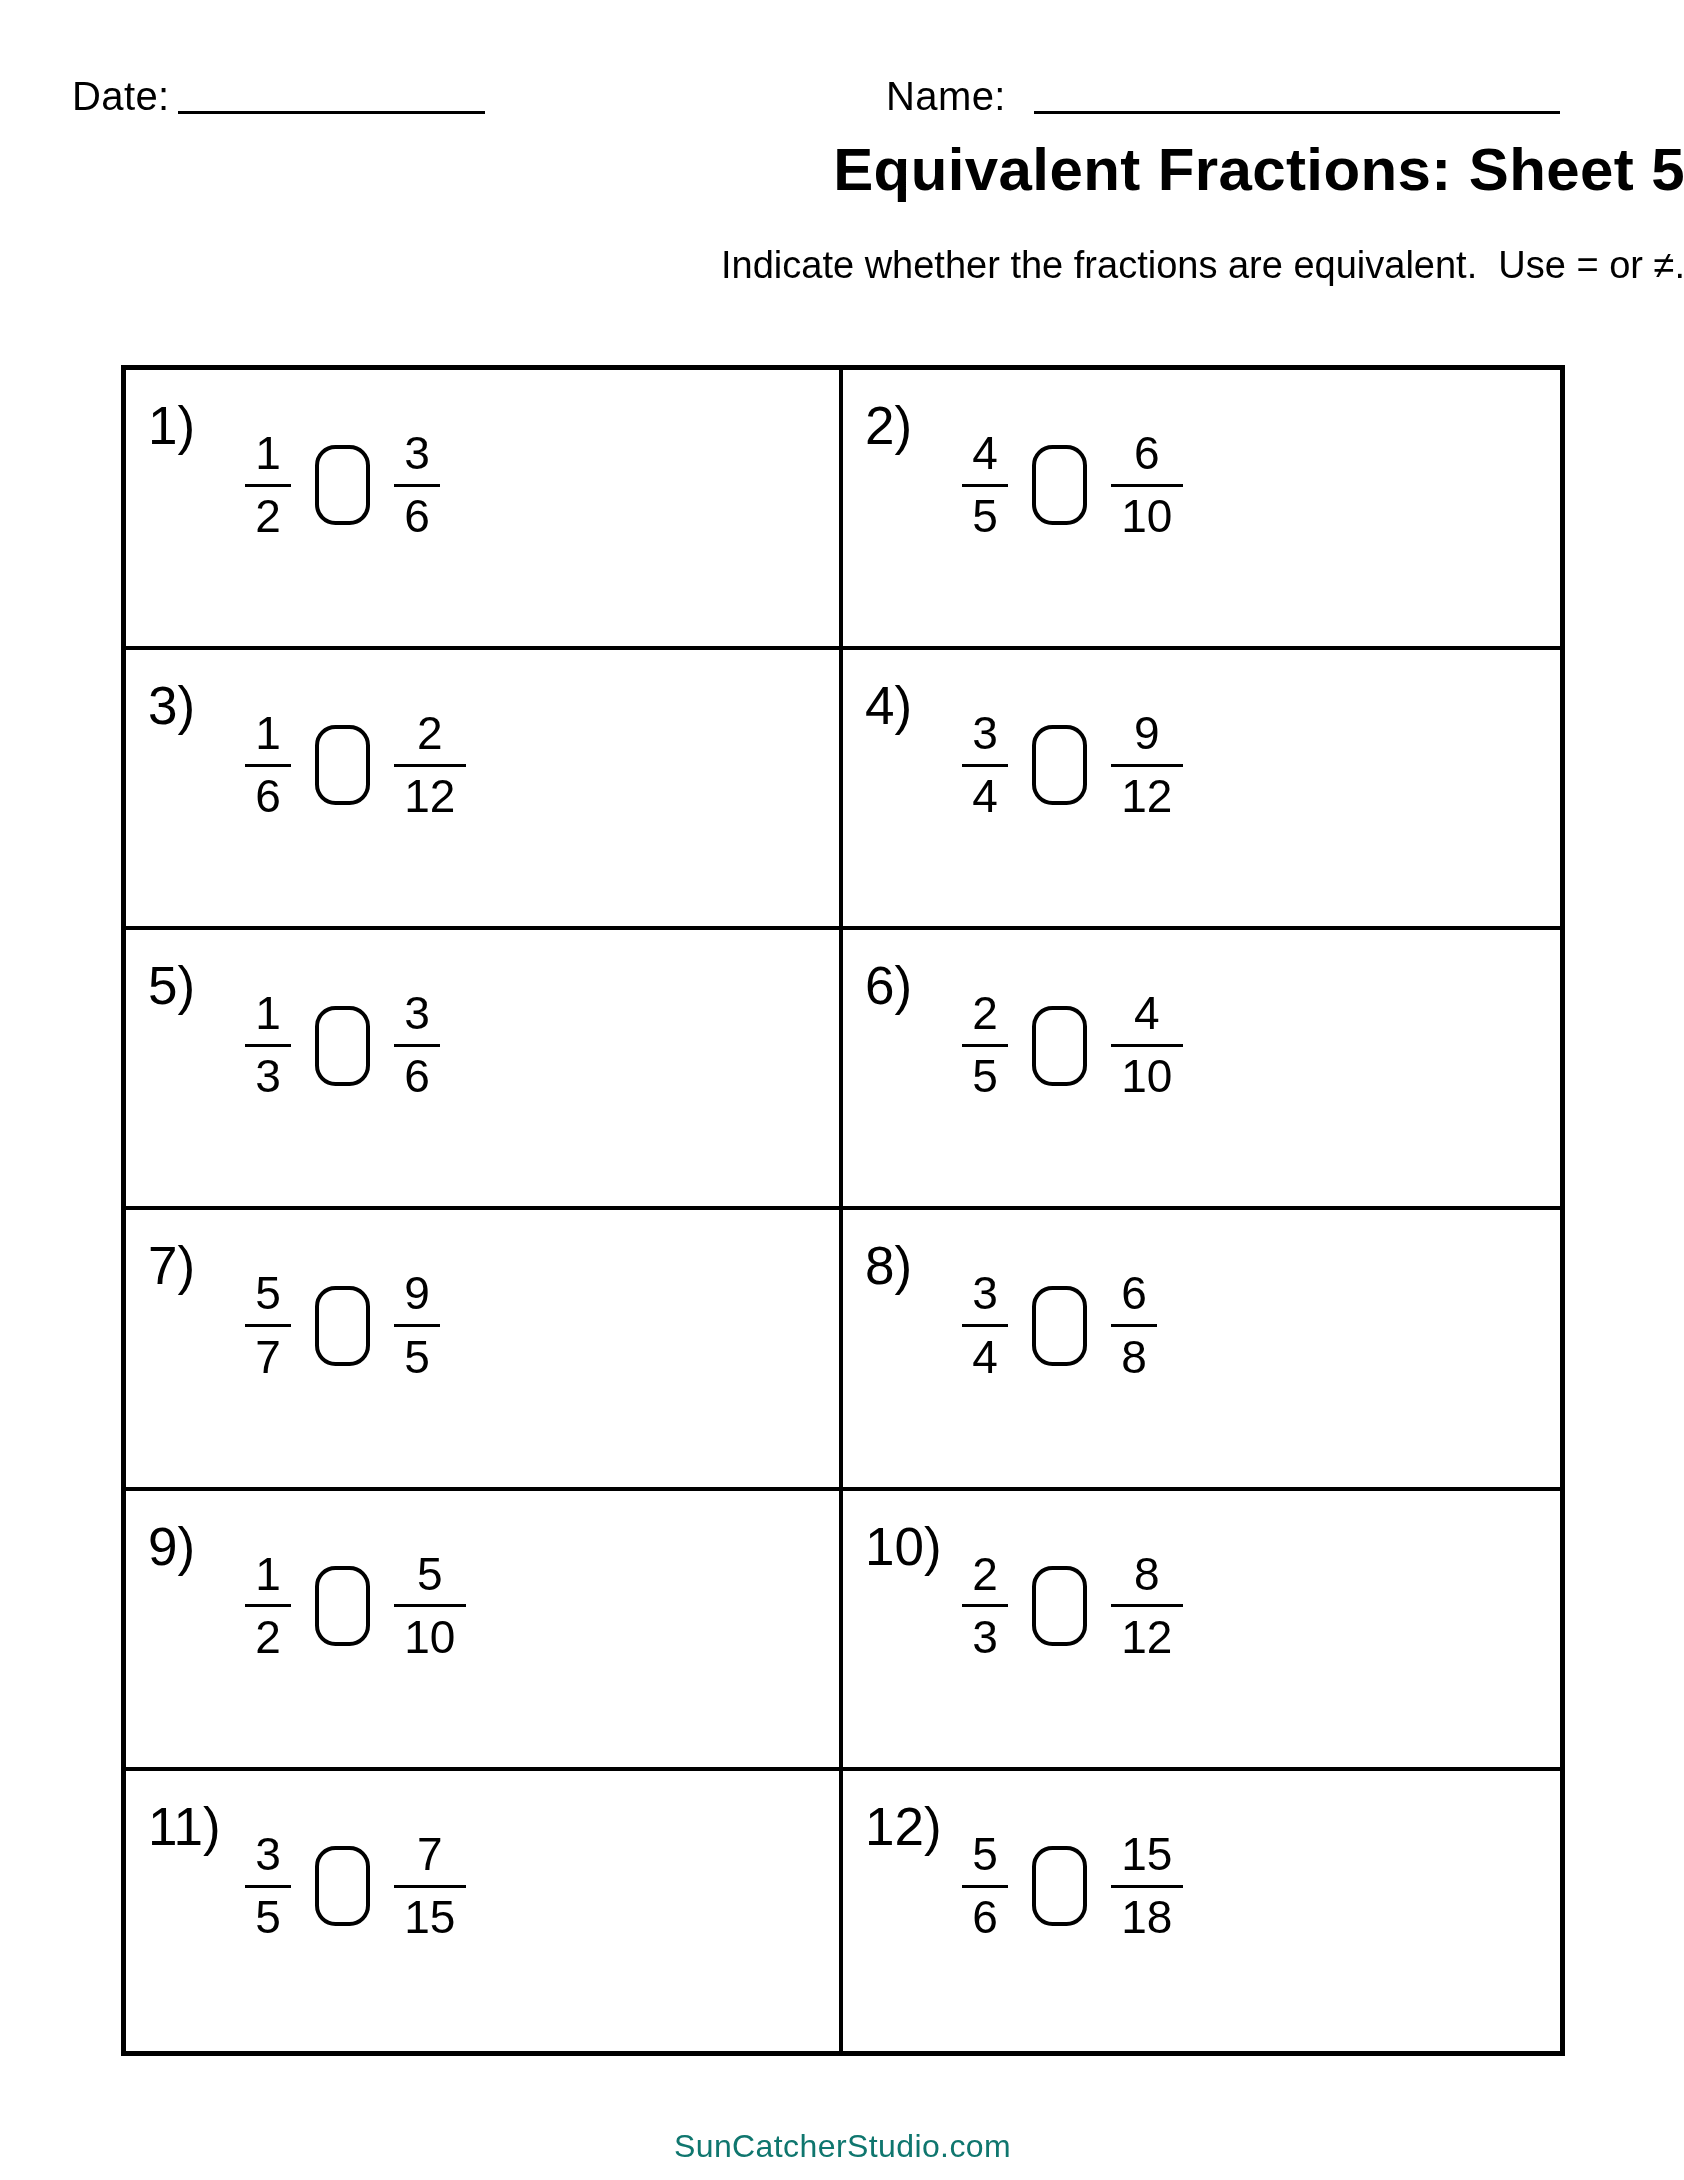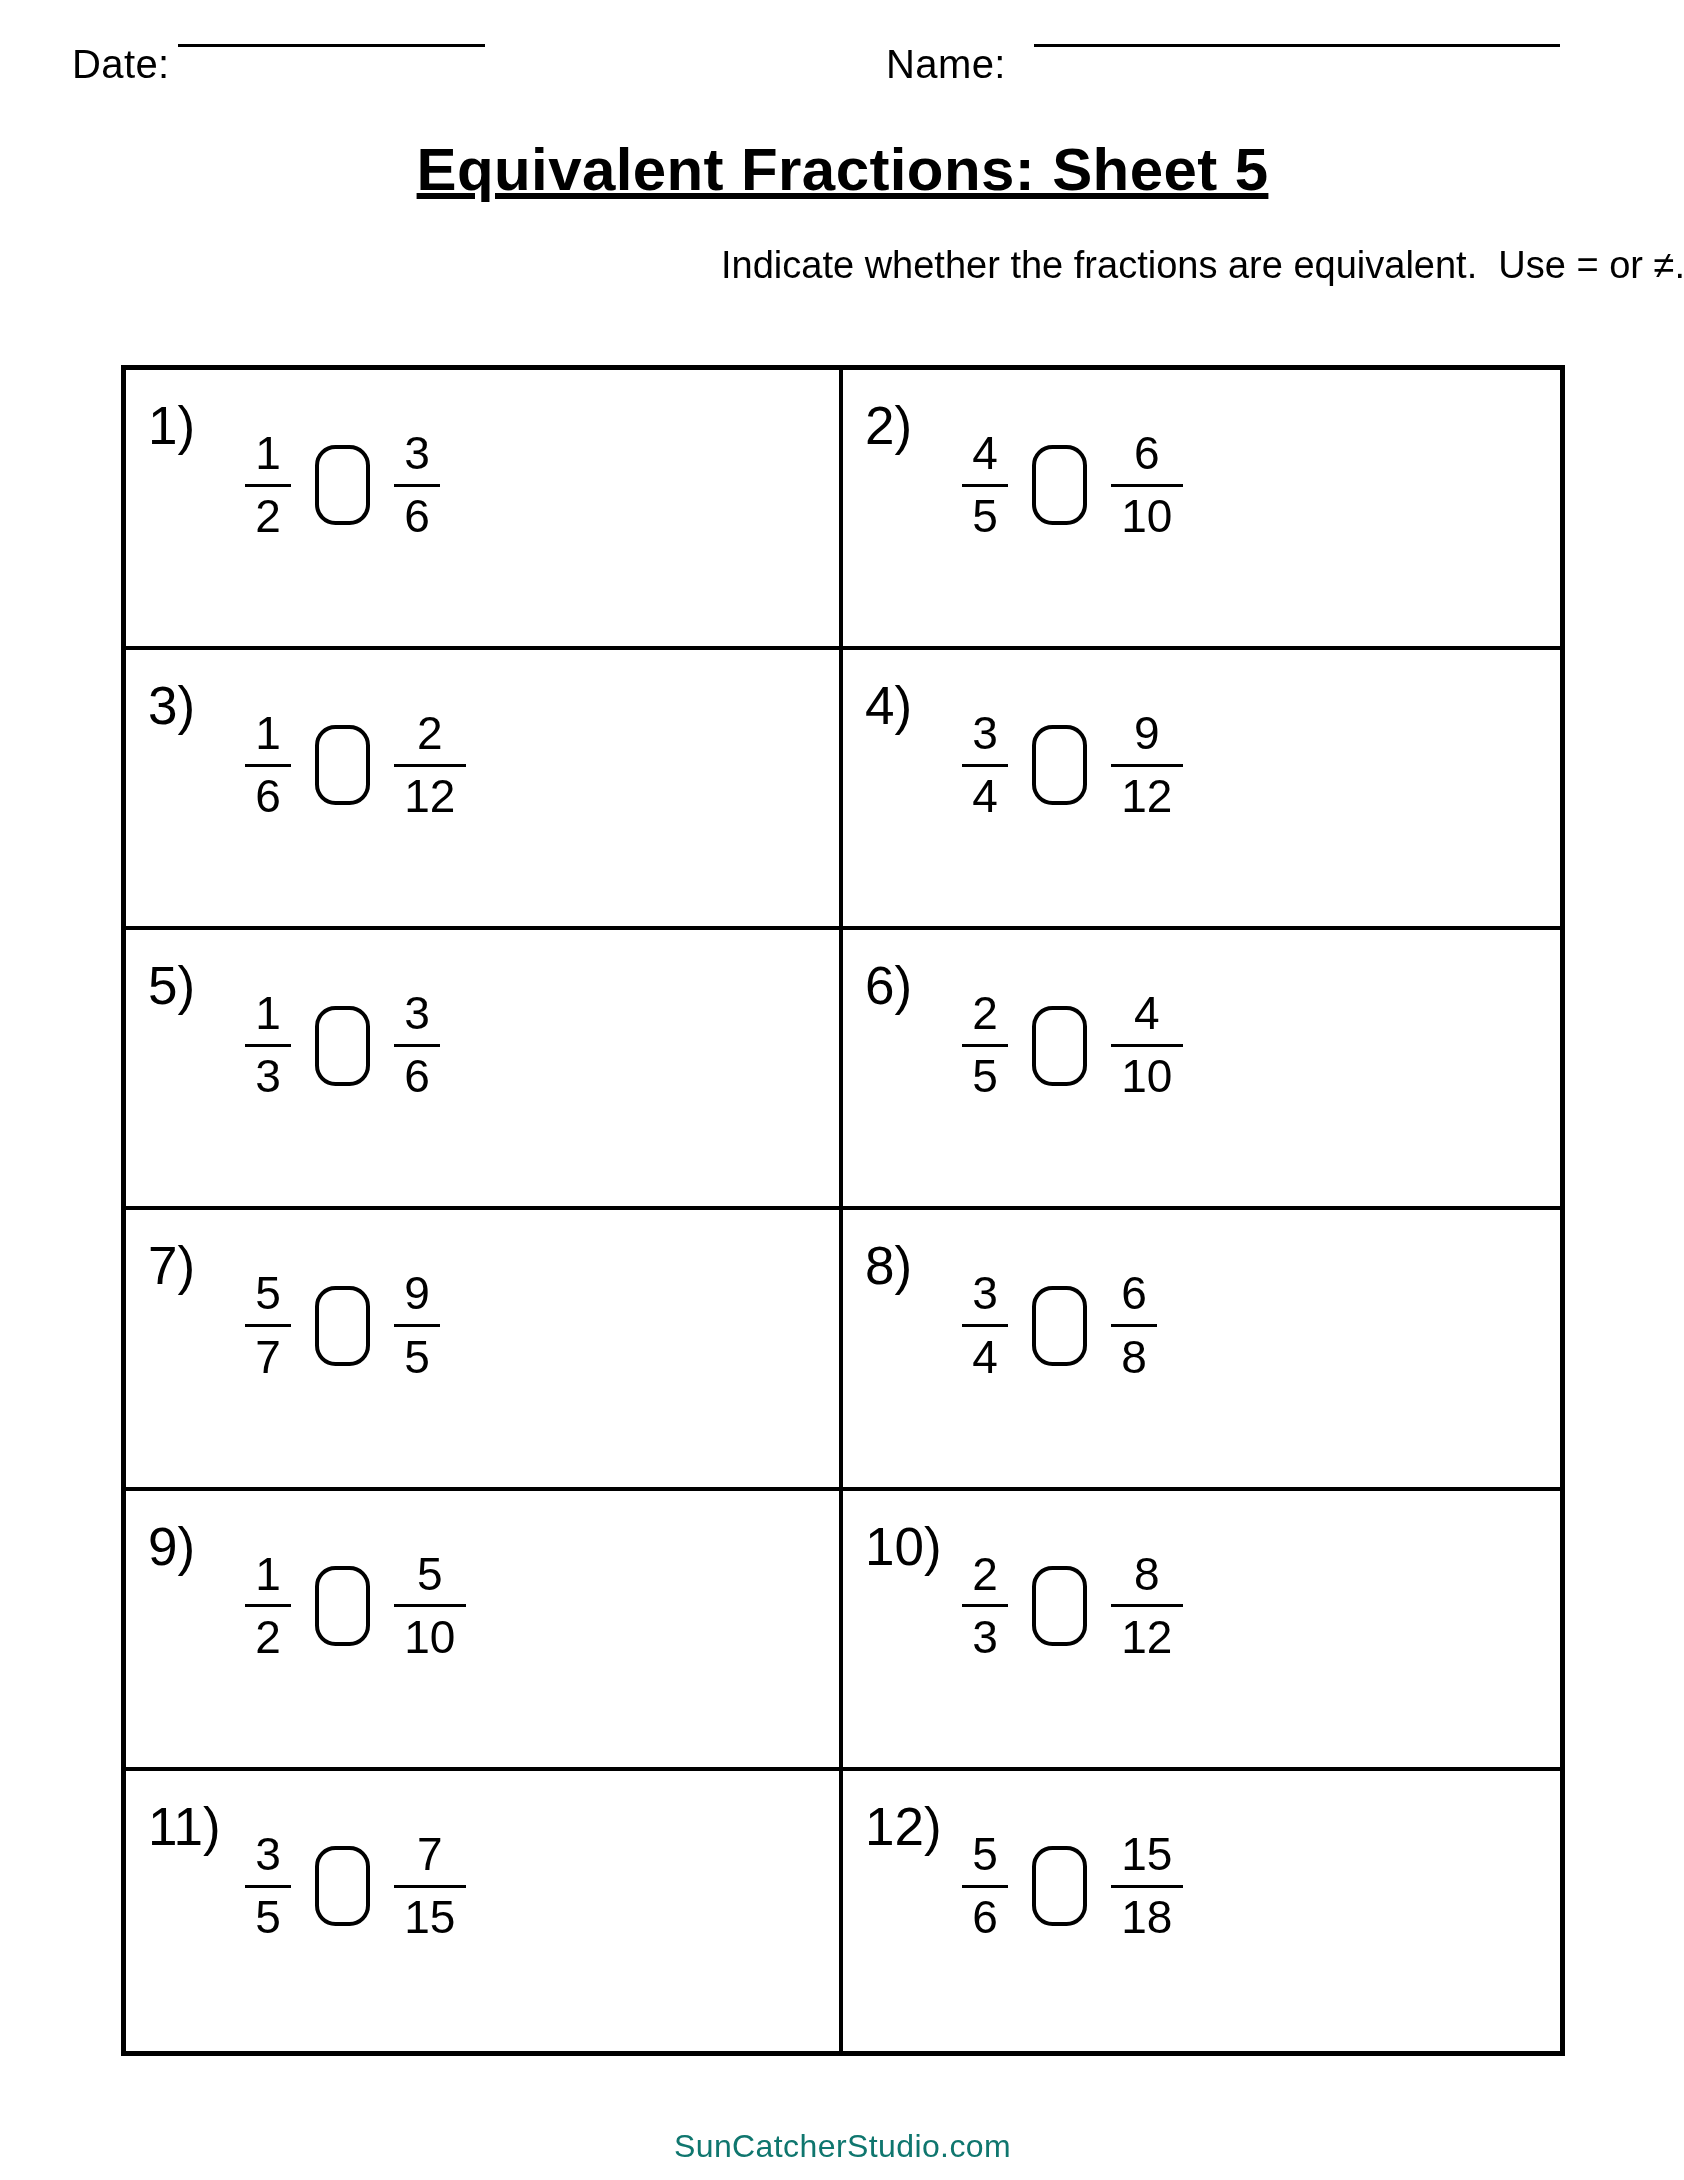--- a/index.html
+++ b/index.html
@@ -5,33 +5,32 @@
   html, body { margin: 0; padding: 0; }
   body {
     width: 1685px; height: 2181px;
     background: #ffffff;
     font-family: "Liberation Sans", sans-serif;
     color: #000;
     position: relative;
     overflow: hidden;
   }
 
-  .header-field { position: absolute; display: flex; align-items: flex-start; }
+  .header-field { position: absolute; display: flex; align-items: flex-end; margin-top: 32px; }
   .field-date { left: 72px; top: 44px; }
   .field-name { left: 886px; top: 44px; gap: 20px; }
   .header-label { font-size: 40px; line-height: 1; letter-spacing: 0.4px; }
   .blank-line { display: inline-block; height: 0; border-bottom: 3.4px solid #000; margin-left: 8.5px; margin-bottom: 1.7px; }
   .date-line { width: 307px; }
   .name-line { width: 526px; }
 
   .page-title {
     position: absolute; top: 135px; left: 0; width: 100%;
-    text-align: center; font-size: 60px; font-weight: bold;
+    text-align: right; font-size: 60px; font-weight: bold;
     letter-spacing: 0.4px;
-    text-decoration: underline;
   }
   .instructions {
     position: absolute; top: 244px; left: 0; width: 100%;
     text-align: right; font-size: 38px;
     white-space: pre-wrap;
   }
 
   .grid {
     position: absolute; left: 121px; top: 365px;
     width: 1444px; height: 1691px;

